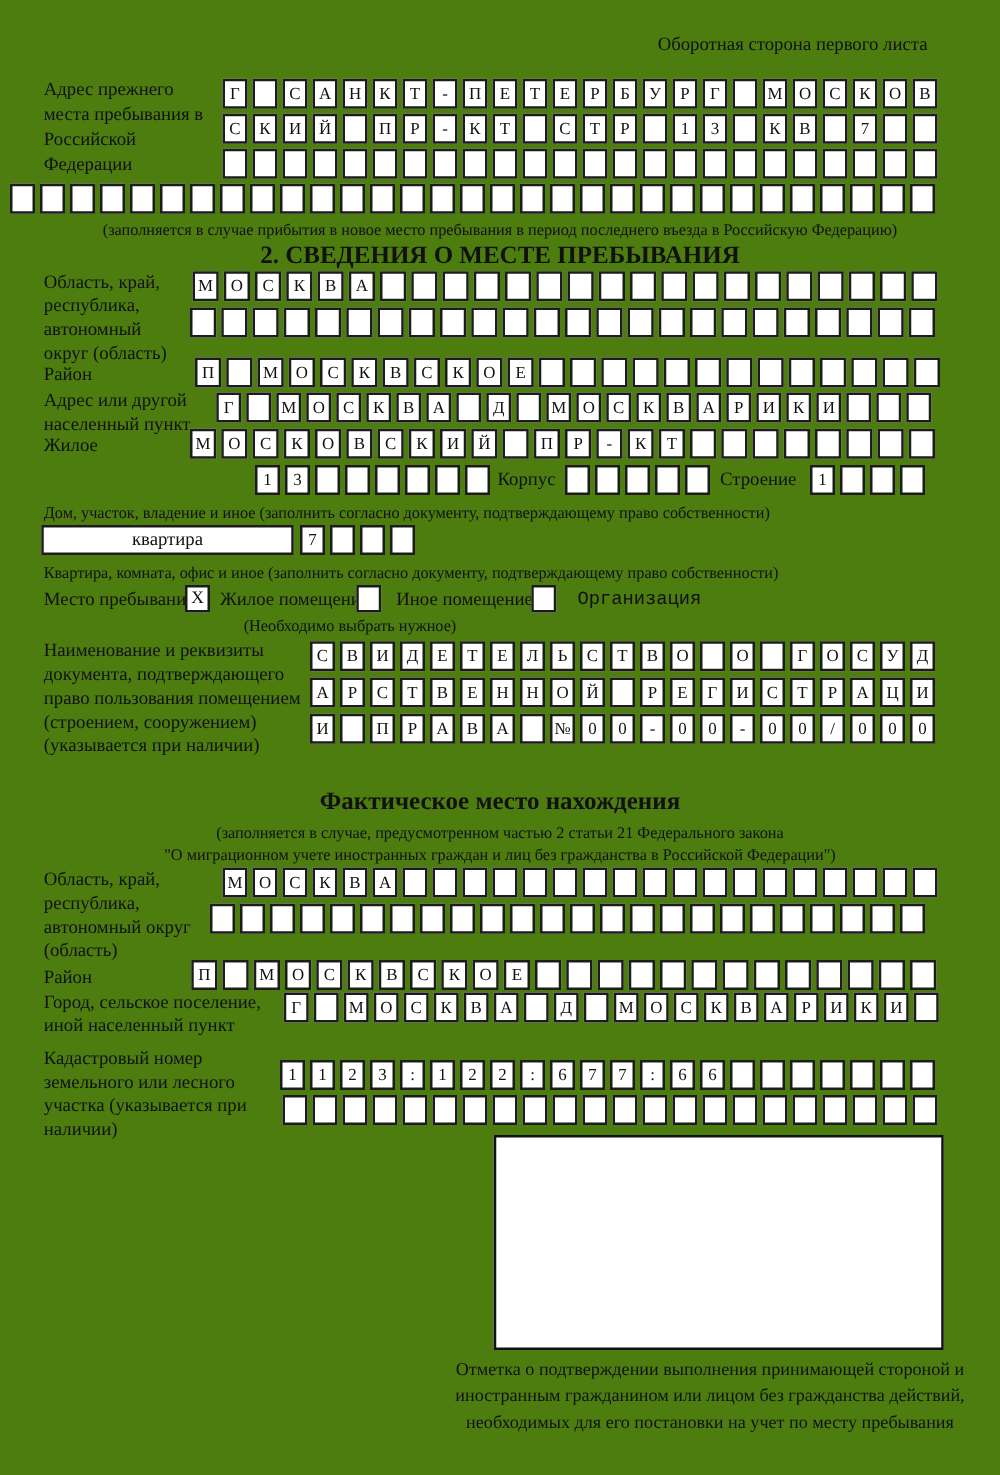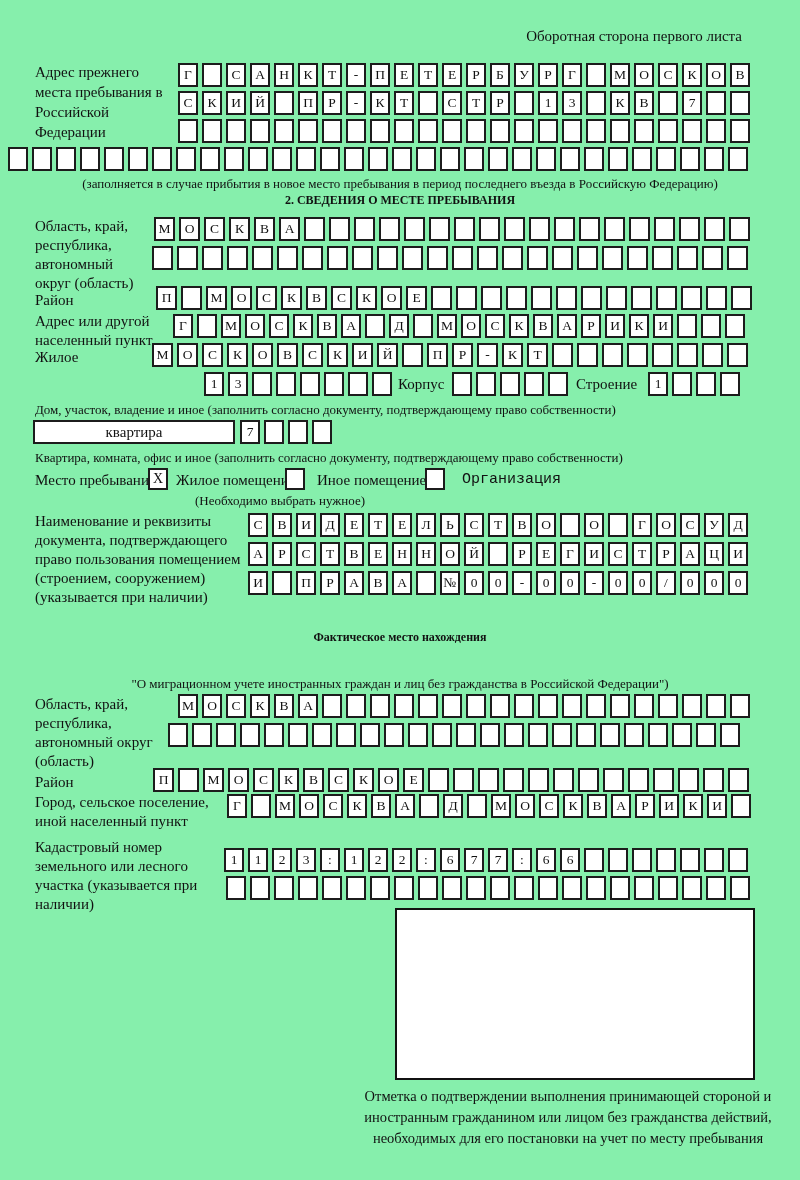--- a/index.html
+++ b/index.html
@@ -1,29 +1,29 @@
 <!DOCTYPE html>
 <html><head>
 <meta charset="utf-8">
 <style>
   * { margin:0; padding:0; box-sizing:border-box; }
   html,body { background:#ffffff; }
   .sheet{
     position:relative; width:800px; height:1180px; margin:0 auto;
-    background:#86efac; color:#111;
+    background:#4d7c0f; color:#111;
     font-family:"Liberation Serif","DejaVu Serif",serif;
     overflow:hidden;
   }
   .abs{ position:absolute; }
   .lbl{ font-size:15px; line-height:20px; }
   .tight{ line-height:19px; }
   .note{ font-size:13px; line-height:18px; }
   .center{ left:0; width:800px; text-align:center; }
   .title{ position:absolute; left:0; width:800px; text-align:center;
-          font-weight:bold; font-size:12px; }
+          font-weight:bold; font-size:20px; }
   .cells{ position:absolute; white-space:nowrap; }
   .cell{
     display:inline-block; width:20px; height:24px;
     border:2px solid #1c1c1c; margin-right:4px;
     text-align:center; font-size:13.5px; line-height:20px;
     vertical-align:top; background:#fff;
   }
   .p25 .cell{ width:21px; }
   .boxlabel{
     position:absolute; height:24px; border:2px solid #1c1c1c;
@@ -84,20 +84,21 @@
   <div class="cb" style="left:425px; top:468px;"></div>
   <div class="abs lbl" style="left:462px; top:470px;font-family:Liberation Mono, monospace;">Организация</div>
   <div class="abs note" style="left:110px; top:492px; width:340px; text-align:center;">(Необходимо выбрать нужное)</div>
 
   <div class="abs lbl tight" style="left:35px; top:512px; width:218px;">Наименование и реквизиты документа, подтверждающего право пользования помещением (строением, сооружением) (указывается при наличии)</div>
   <div class="cells" style="left:248px; top:513px;"><span class="cell">С</span><span class="cell">В</span><span class="cell">И</span><span class="cell">Д</span><span class="cell">Е</span><span class="cell">Т</span><span class="cell">Е</span><span class="cell">Л</span><span class="cell">Ь</span><span class="cell">С</span><span class="cell">Т</span><span class="cell">В</span><span class="cell">О</span><span class="cell"></span><span class="cell">О</span><span class="cell"></span><span class="cell">Г</span><span class="cell">О</span><span class="cell">С</span><span class="cell">У</span><span class="cell">Д</span></div>
   <div class="cells" style="left:248px; top:542px;"><span class="cell">А</span><span class="cell">Р</span><span class="cell">С</span><span class="cell">Т</span><span class="cell">В</span><span class="cell">Е</span><span class="cell">Н</span><span class="cell">Н</span><span class="cell">О</span><span class="cell">Й</span><span class="cell"></span><span class="cell">Р</span><span class="cell">Е</span><span class="cell">Г</span><span class="cell">И</span><span class="cell">С</span><span class="cell">Т</span><span class="cell">Р</span><span class="cell">А</span><span class="cell">Ц</span><span class="cell">И</span></div>
   <div class="cells" style="left:248px; top:571px;"><span class="cell">И</span><span class="cell"></span><span class="cell">П</span><span class="cell">Р</span><span class="cell">А</span><span class="cell">В</span><span class="cell">А</span><span class="cell"></span><span class="cell">№</span><span class="cell">0</span><span class="cell">0</span><span class="cell">-</span><span class="cell">0</span><span class="cell">0</span><span class="cell">-</span><span class="cell">0</span><span class="cell">0</span><span class="cell">/</span><span class="cell">0</span><span class="cell">0</span><span class="cell">0</span></div>
 
   <div class="title" style="top:630px;">Фактическое место нахождения</div>
+  <div class="abs note center" style="top:657px;">(заполняется в случае, предусмотренном частью 2 статьи 21 Федерального закона</div>
   <div class="abs note center" style="top:675px;">"О миграционном учете иностранных граждан и лиц без гражданства в Российской Федерации")</div>
 
   <div class="abs lbl tight" style="left:35px; top:695px; width:145px;">Область, край, республика, автономный округ (область)</div>
   <div class="cells" style="left:178px; top:694px;"><span class="cell">М</span><span class="cell">О</span><span class="cell">С</span><span class="cell">К</span><span class="cell">В</span><span class="cell">А</span><span class="cell"></span><span class="cell"></span><span class="cell"></span><span class="cell"></span><span class="cell"></span><span class="cell"></span><span class="cell"></span><span class="cell"></span><span class="cell"></span><span class="cell"></span><span class="cell"></span><span class="cell"></span><span class="cell"></span><span class="cell"></span><span class="cell"></span><span class="cell"></span><span class="cell"></span><span class="cell"></span></div>
   <div class="cells" style="left:168px; top:723px;"><span class="cell"></span><span class="cell"></span><span class="cell"></span><span class="cell"></span><span class="cell"></span><span class="cell"></span><span class="cell"></span><span class="cell"></span><span class="cell"></span><span class="cell"></span><span class="cell"></span><span class="cell"></span><span class="cell"></span><span class="cell"></span><span class="cell"></span><span class="cell"></span><span class="cell"></span><span class="cell"></span><span class="cell"></span><span class="cell"></span><span class="cell"></span><span class="cell"></span><span class="cell"></span><span class="cell"></span></div>
 
   <div class="abs lbl" style="left:35px; top:772px;">Район</div>
   <div class="cells p25" style="left:153px; top:768px;"><span class="cell">П</span><span class="cell"></span><span class="cell">М</span><span class="cell">О</span><span class="cell">С</span><span class="cell">К</span><span class="cell">В</span><span class="cell">С</span><span class="cell">К</span><span class="cell">О</span><span class="cell">Е</span><span class="cell"></span><span class="cell"></span><span class="cell"></span><span class="cell"></span><span class="cell"></span><span class="cell"></span><span class="cell"></span><span class="cell"></span><span class="cell"></span><span class="cell"></span><span class="cell"></span><span class="cell"></span><span class="cell"></span></div>
 
   <div class="abs lbl tight" style="left:35px; top:793px; width:195px;">Город, сельское поселение, иной населенный пункт</div>

